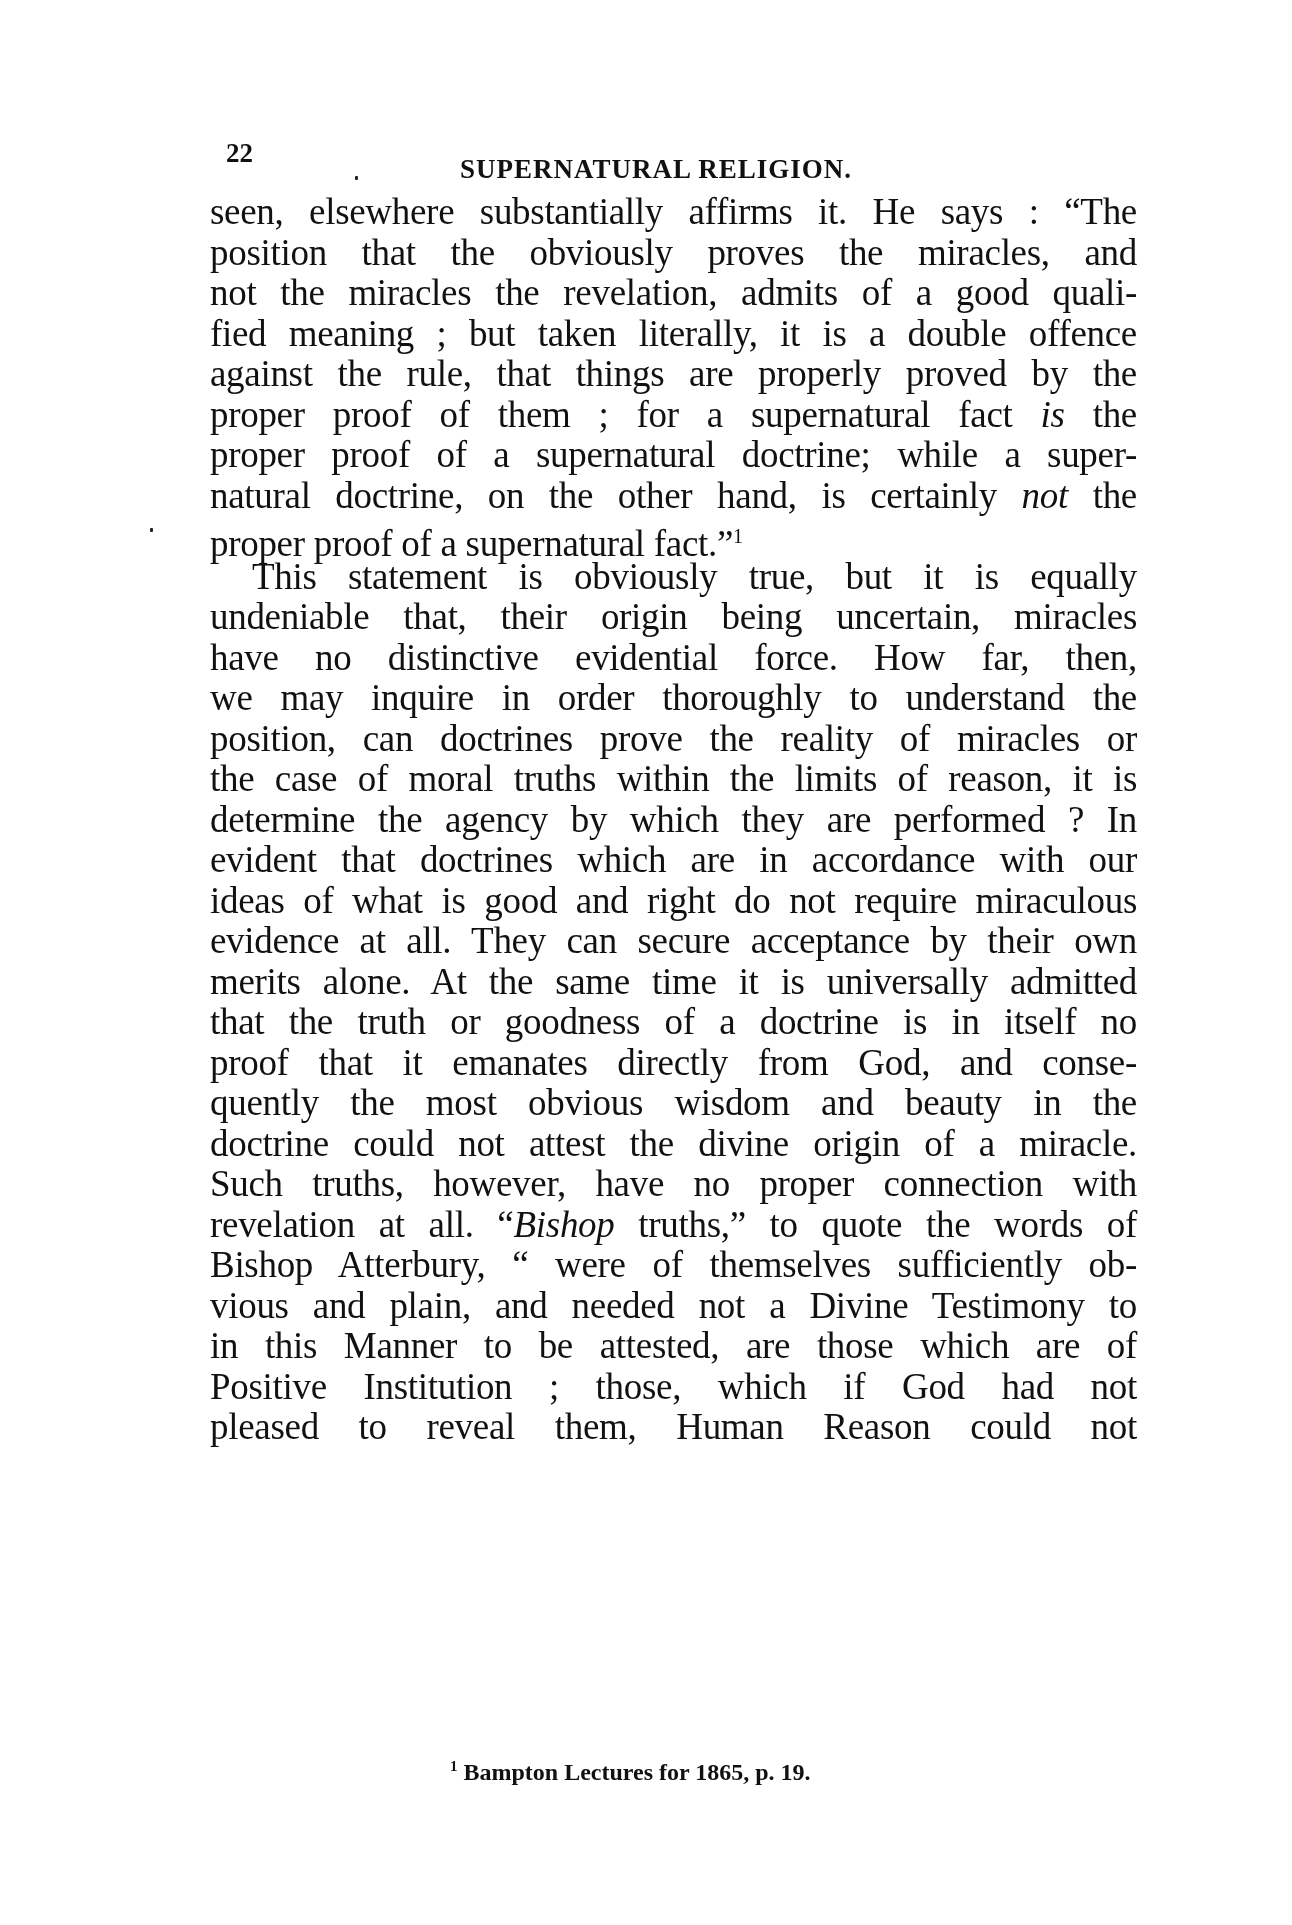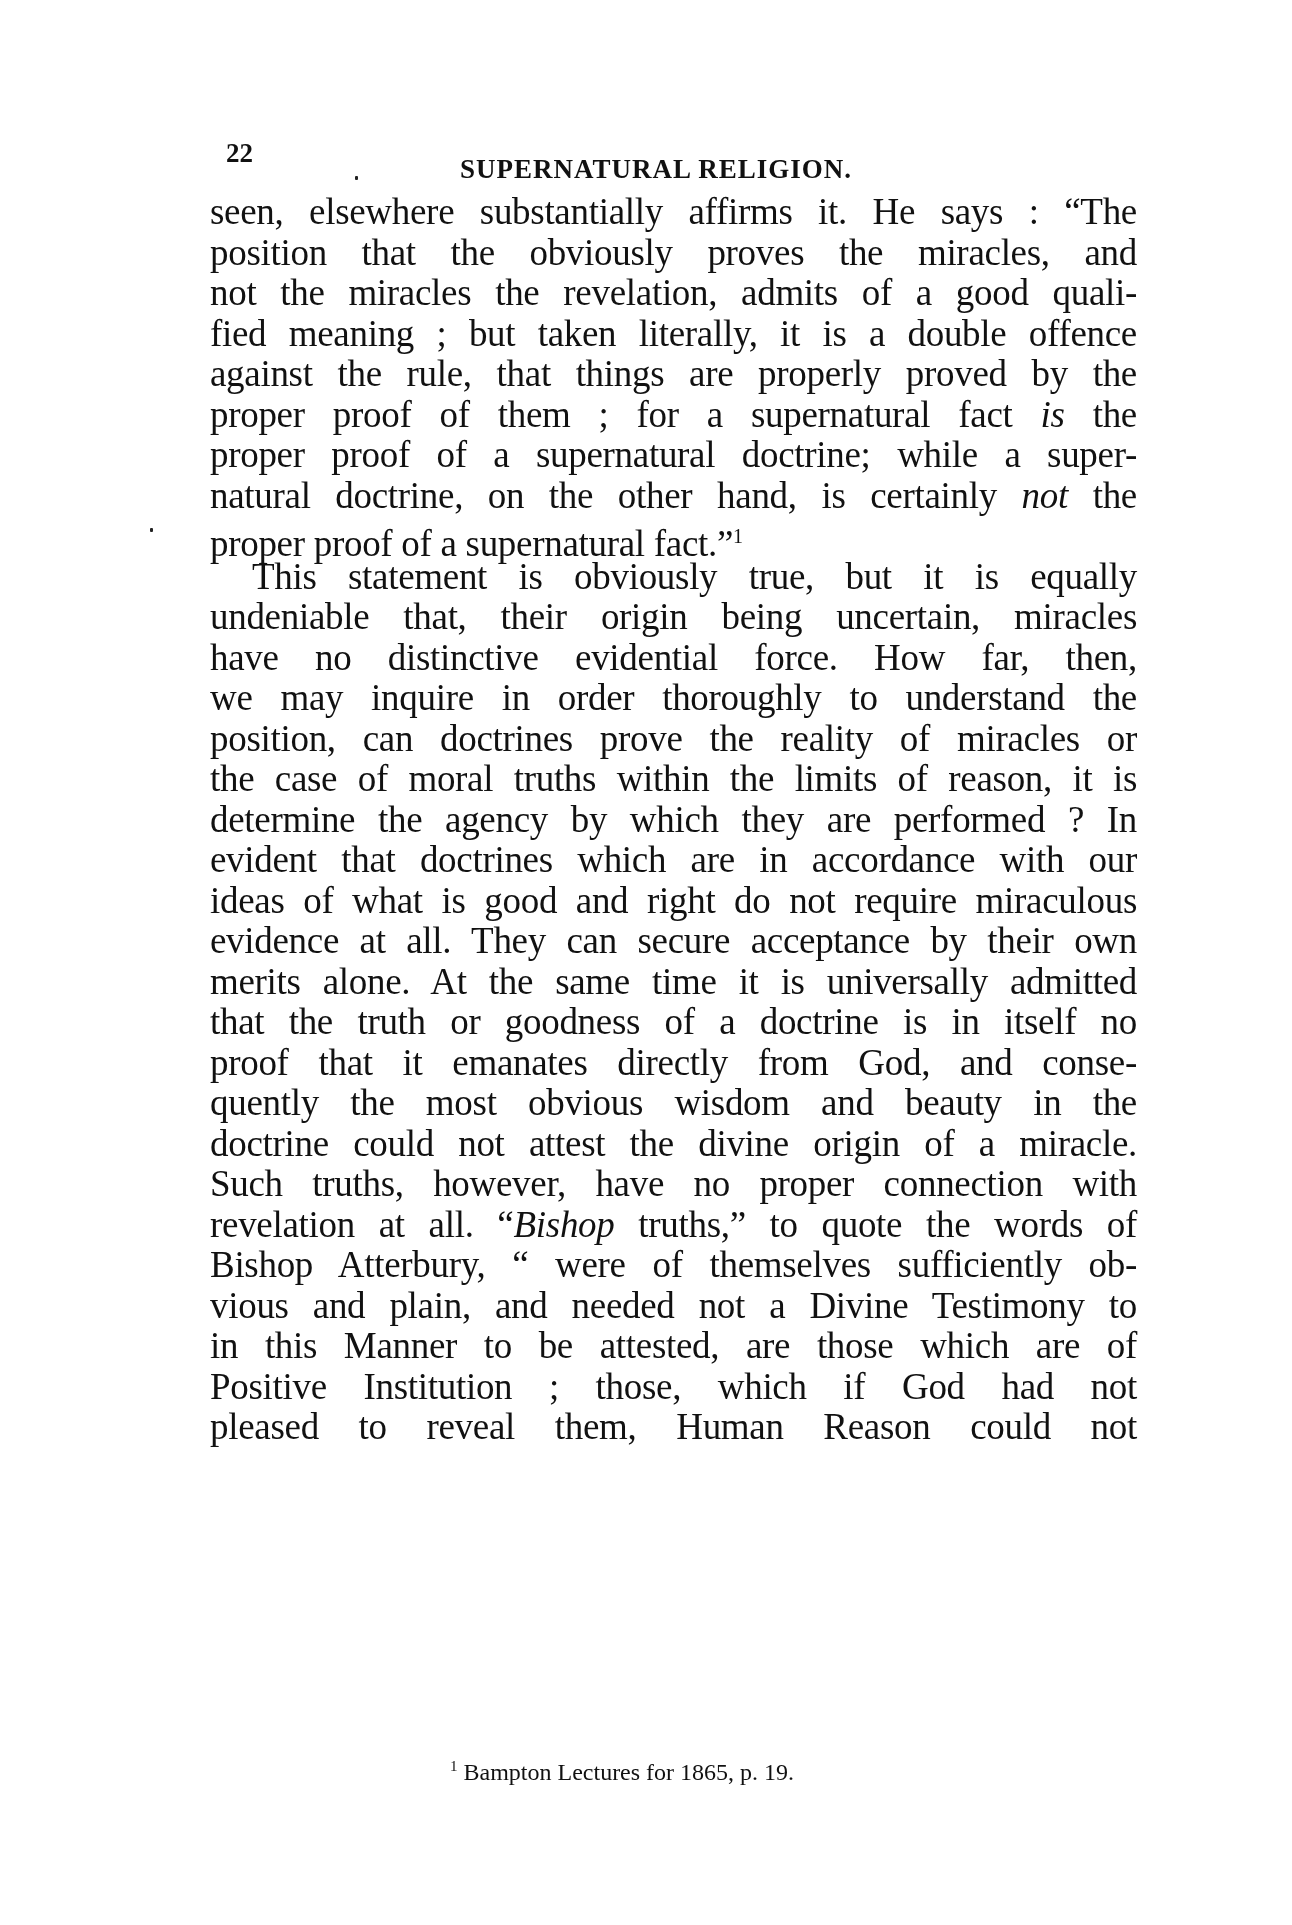--- a/index.html
+++ b/index.html
@@ -10,21 +10,21 @@
   .header .pno { position: absolute; left: 16px; top: 0; }
   .header .run { position: absolute; left: 250px; top: 0; letter-spacing: 1px; margin-top: 16px; }
   .speck { position: absolute; width: 3px; height: 4px; background: #222; border-radius: 1px; }
   .body { position: absolute; top: 192px; left: 210px; width: 927px; }
   .line { display: block; height: 40.5px; line-height: 40.5px; font-size: 37px;
           text-align: justify; text-align-last: justify; white-space: nowrap;
           letter-spacing: -0.3px; }
   .line.indent { padding-left: 42px; }
   .line.last { text-align-last: left; }
   .line i { font-style: italic; }
-  .fn { position: absolute; top: 1758px; left: 450px; font-size: 24px; font-weight: normal; }
+  .fn { position: absolute; top: 1758px; left: 450px; font-size: 24px; font-weight: bold; }
   .fn sup { font-size: 15px; }
 </style>
 </head>
 <body>
 
 <div class="header">
   <span class="pno">22</span>
   <span class="run">SUPERNATURAL RELIGION.</span>
 </div>
 <span class="speck" style="left:355px;top:176px;"></span>

